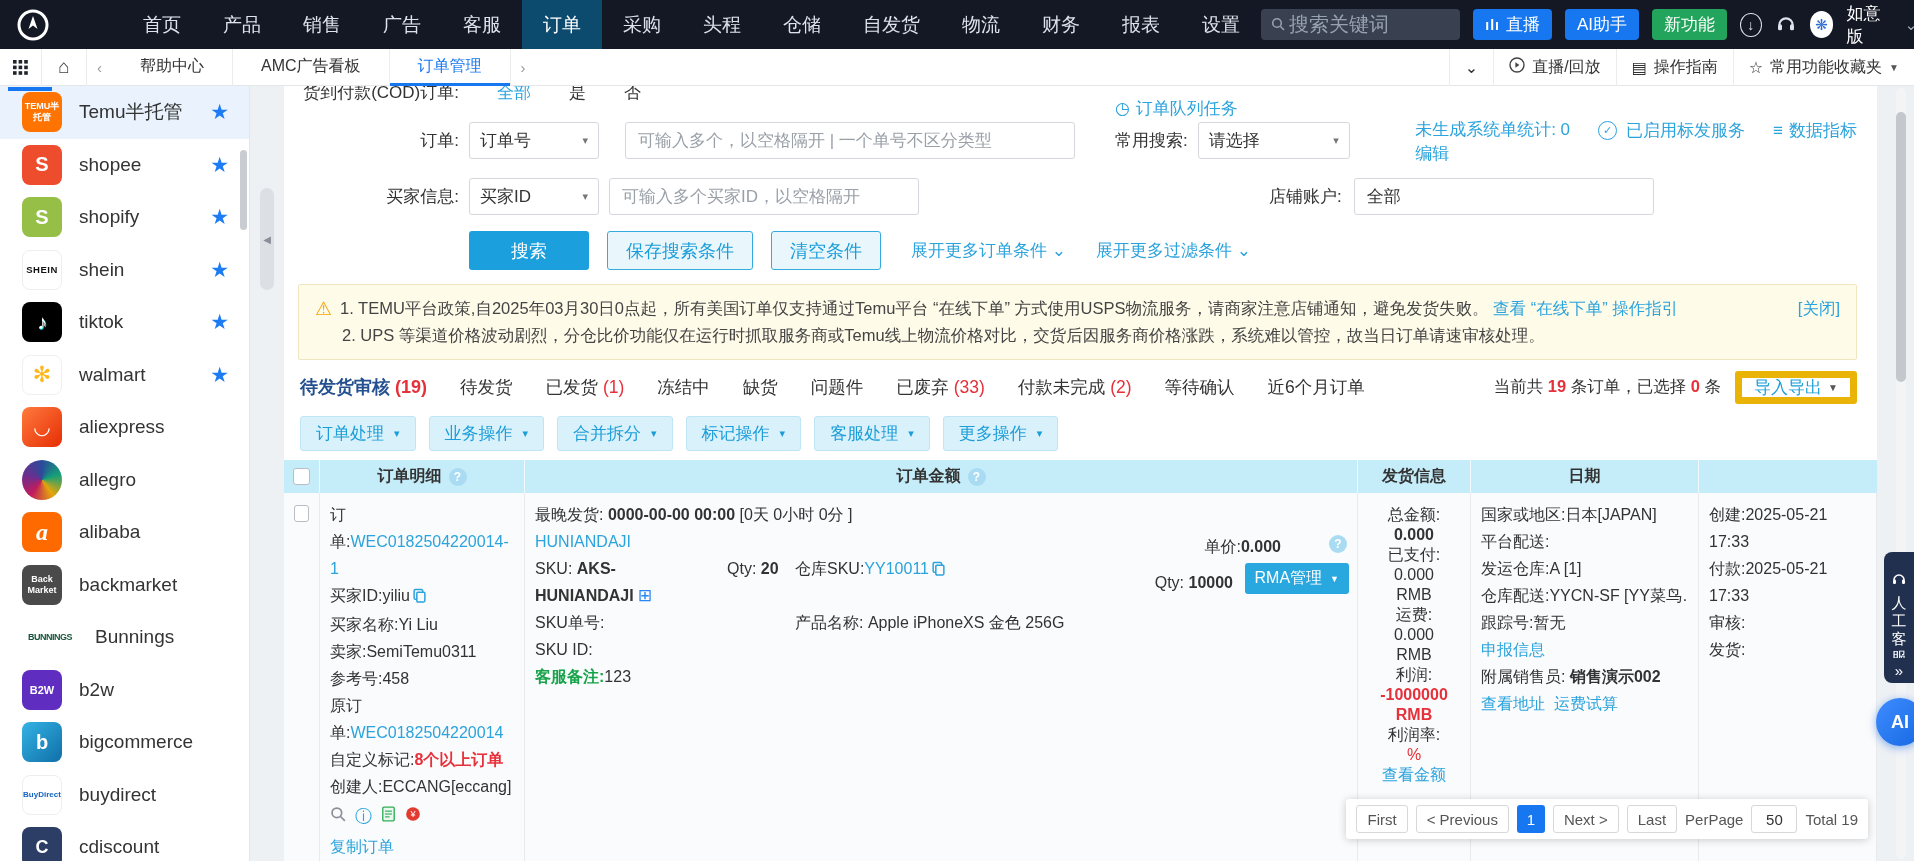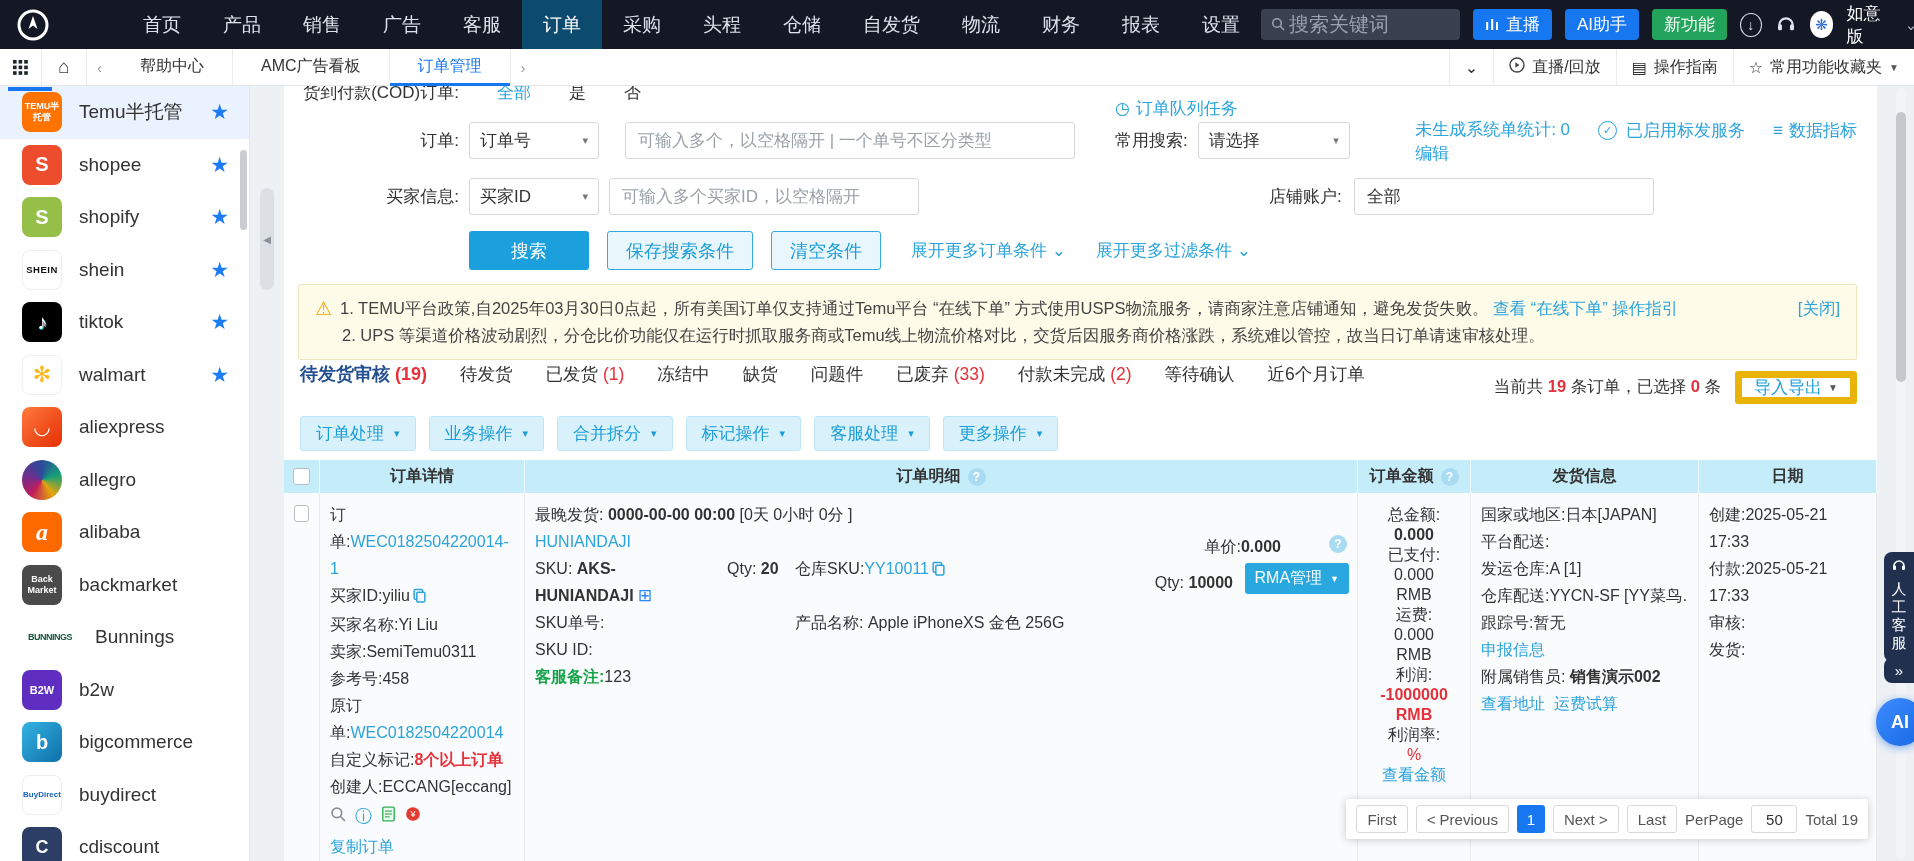--- a/index.html
+++ b/index.html
@@ -79,21 +79,21 @@
 .btn-light{height:39px;background:#e9f7fd;border:1px solid #35aade;color:#1b9dd9;font-size:18px;padding:0 18px;border-radius:3px;cursor:pointer}
 .more-link{font-size:17px;color:#2ba3dc;margin-left:12px;cursor:pointer;white-space:nowrap}
 
 .notice{margin:14px 20px 0 14px;background:#fefbe8;border:1px solid #efe6c0;border-radius:2px;padding:10px 16px;font-size:16.5px;color:#444;line-height:27px}
 .n-line1{display:flex;align-items:flex-start;gap:8px}
 .warn{color:#f5a300;font-size:19px;line-height:27px}
 .lk{color:#2ba3dc;cursor:pointer}
 .n-close{margin-left:auto;white-space:nowrap}
 .n-line2{padding-left:27px}
 
-.status-tabs{display:flex;gap:33px;padding:0 20px 0 16px;height:50px;font-size:17.5px;margin-top:2px}
+.status-tabs{display:flex;align-items:center;gap:33px;padding:0 20px 0 16px;height:50px;font-size:17.5px;margin-top:2px}
 .st{color:#333;cursor:pointer;white-space:nowrap}
 .st .cnt{color:#e6303a}
 .st.active{font-weight:bold;color:#24508f;font-size:18px}
 .st-right{margin-left:auto;display:flex;align-items:center;gap:14px;font-size:16.5px;color:#333}
 .rd{color:#e6303a}
 .btn-ie{height:33px;border:7px solid #eab308;color:#1b9dd9;background:#fff;border-radius:3px;padding:0 12px;font-size:17px;display:flex;align-items:center;gap:6px;cursor:pointer}
 
 .actions{display:flex;gap:13px;padding-left:16px;margin-top:4px}
 .btn-act{height:35px;background:#d9f1fb;border:1px solid #c0e6f5;color:#1b9dd9;font-size:17px;padding:0 15px;border-radius:3px;display:flex;align-items:center;gap:10px;cursor:pointer}
 .btn-act .caret{color:#1b9dd9}
@@ -122,21 +122,21 @@
 .rma .caret{color:#fff;font-size:9px}
 .td-amt{text-align:center;line-height:20px;padding-top:12px;font-size:16px}
 .cpy{vertical-align:-2px;margin-left:2px;cursor:pointer}
 
 .pagination{position:absolute;right:46px;top:713px;display:flex;gap:8px;align-items:center;background:#fff;padding:6px 10px;box-shadow:0 1px 8px rgba(0,0,0,.2);border-radius:3px;font-size:15px;color:#555;z-index:6}
 .pg-btn{height:28px;padding:0 10px;border:1px solid #d8d8d8;border-radius:3px;display:flex;align-items:center;background:#fff;cursor:pointer;white-space:nowrap}
 .pg-cur{width:28px;height:28px;background:#1677f0;color:#fff;border-radius:3px;display:flex;align-items:center;justify-content:center;cursor:pointer}
 .pg-input{width:46px;height:28px;border:1px solid #d8d8d8;border-radius:3px;text-align:center;font-size:15px;color:#333}
 .vscroll{position:absolute;right:8px;top:2px;width:10px;bottom:2px;background:#f3f4f6;border-radius:5px;z-index:4}
 .vthumb{position:absolute;top:24px;left:0;width:10px;height:270px;background:#c4c8cd;border-radius:5px}
-.svc{position:absolute;right:0;top:466px;width:30px;background:#223050;border-radius:8px 0 0 8px;color:#fff;display:flex;flex-direction:column;align-items:center;padding:5px 0 10px;gap:5px;font-size:15px;z-index:7;cursor:pointer}
+.svc{position:absolute;right:0;top:466px;width:30px;background:#223050;border-radius:8px 0 0 8px;color:#fff;display:flex;flex-direction:column;align-items:center;padding:19px 0 10px;gap:5px;font-size:15px;z-index:7;cursor:pointer}
 .svc-txt{width:16px;word-break:break-all;line-height:18px;text-align:center}
 .svc2{position:absolute;right:0;top:572px;width:30px;height:25px;background:#223050;border-radius:8px 0 0 8px;color:#fff;display:flex;align-items:center;justify-content:center;font-size:15px;z-index:7;cursor:pointer}
 .ai-fab{position:absolute;right:-10px;top:612px;width:48px;height:48px;border-radius:50%;background:linear-gradient(135deg,#3f8cff,#1668e3);color:#fff;font-weight:bold;font-size:18px;display:flex;align-items:center;justify-content:center;box-shadow:0 2px 8px rgba(22,103,227,.5);z-index:8;cursor:pointer}
 b{font-weight:bold}
 </style>
 </head>
 <body>
 
 <header class="topnav">
   <span class="logo">
@@ -434,21 +434,20 @@
             <span>更多操作</span>
             <span class="caret">▾</span>
           </div>
       </div>
 
       <div class="tbl">
         <div class="thead">
           <div class="th">
               <span class="cb"></span>
             </div>
-          <div class="th">订单详情</div>
           <div class="th">
               <span>订单明细</span>
               <span class="help">?</span>
             </div>
           <div class="th">
               <span>订单金额</span>
               <span class="help">?</span>
             </div>
           <div class="th">发货信息</div>
           <div class="th">日期</div>

